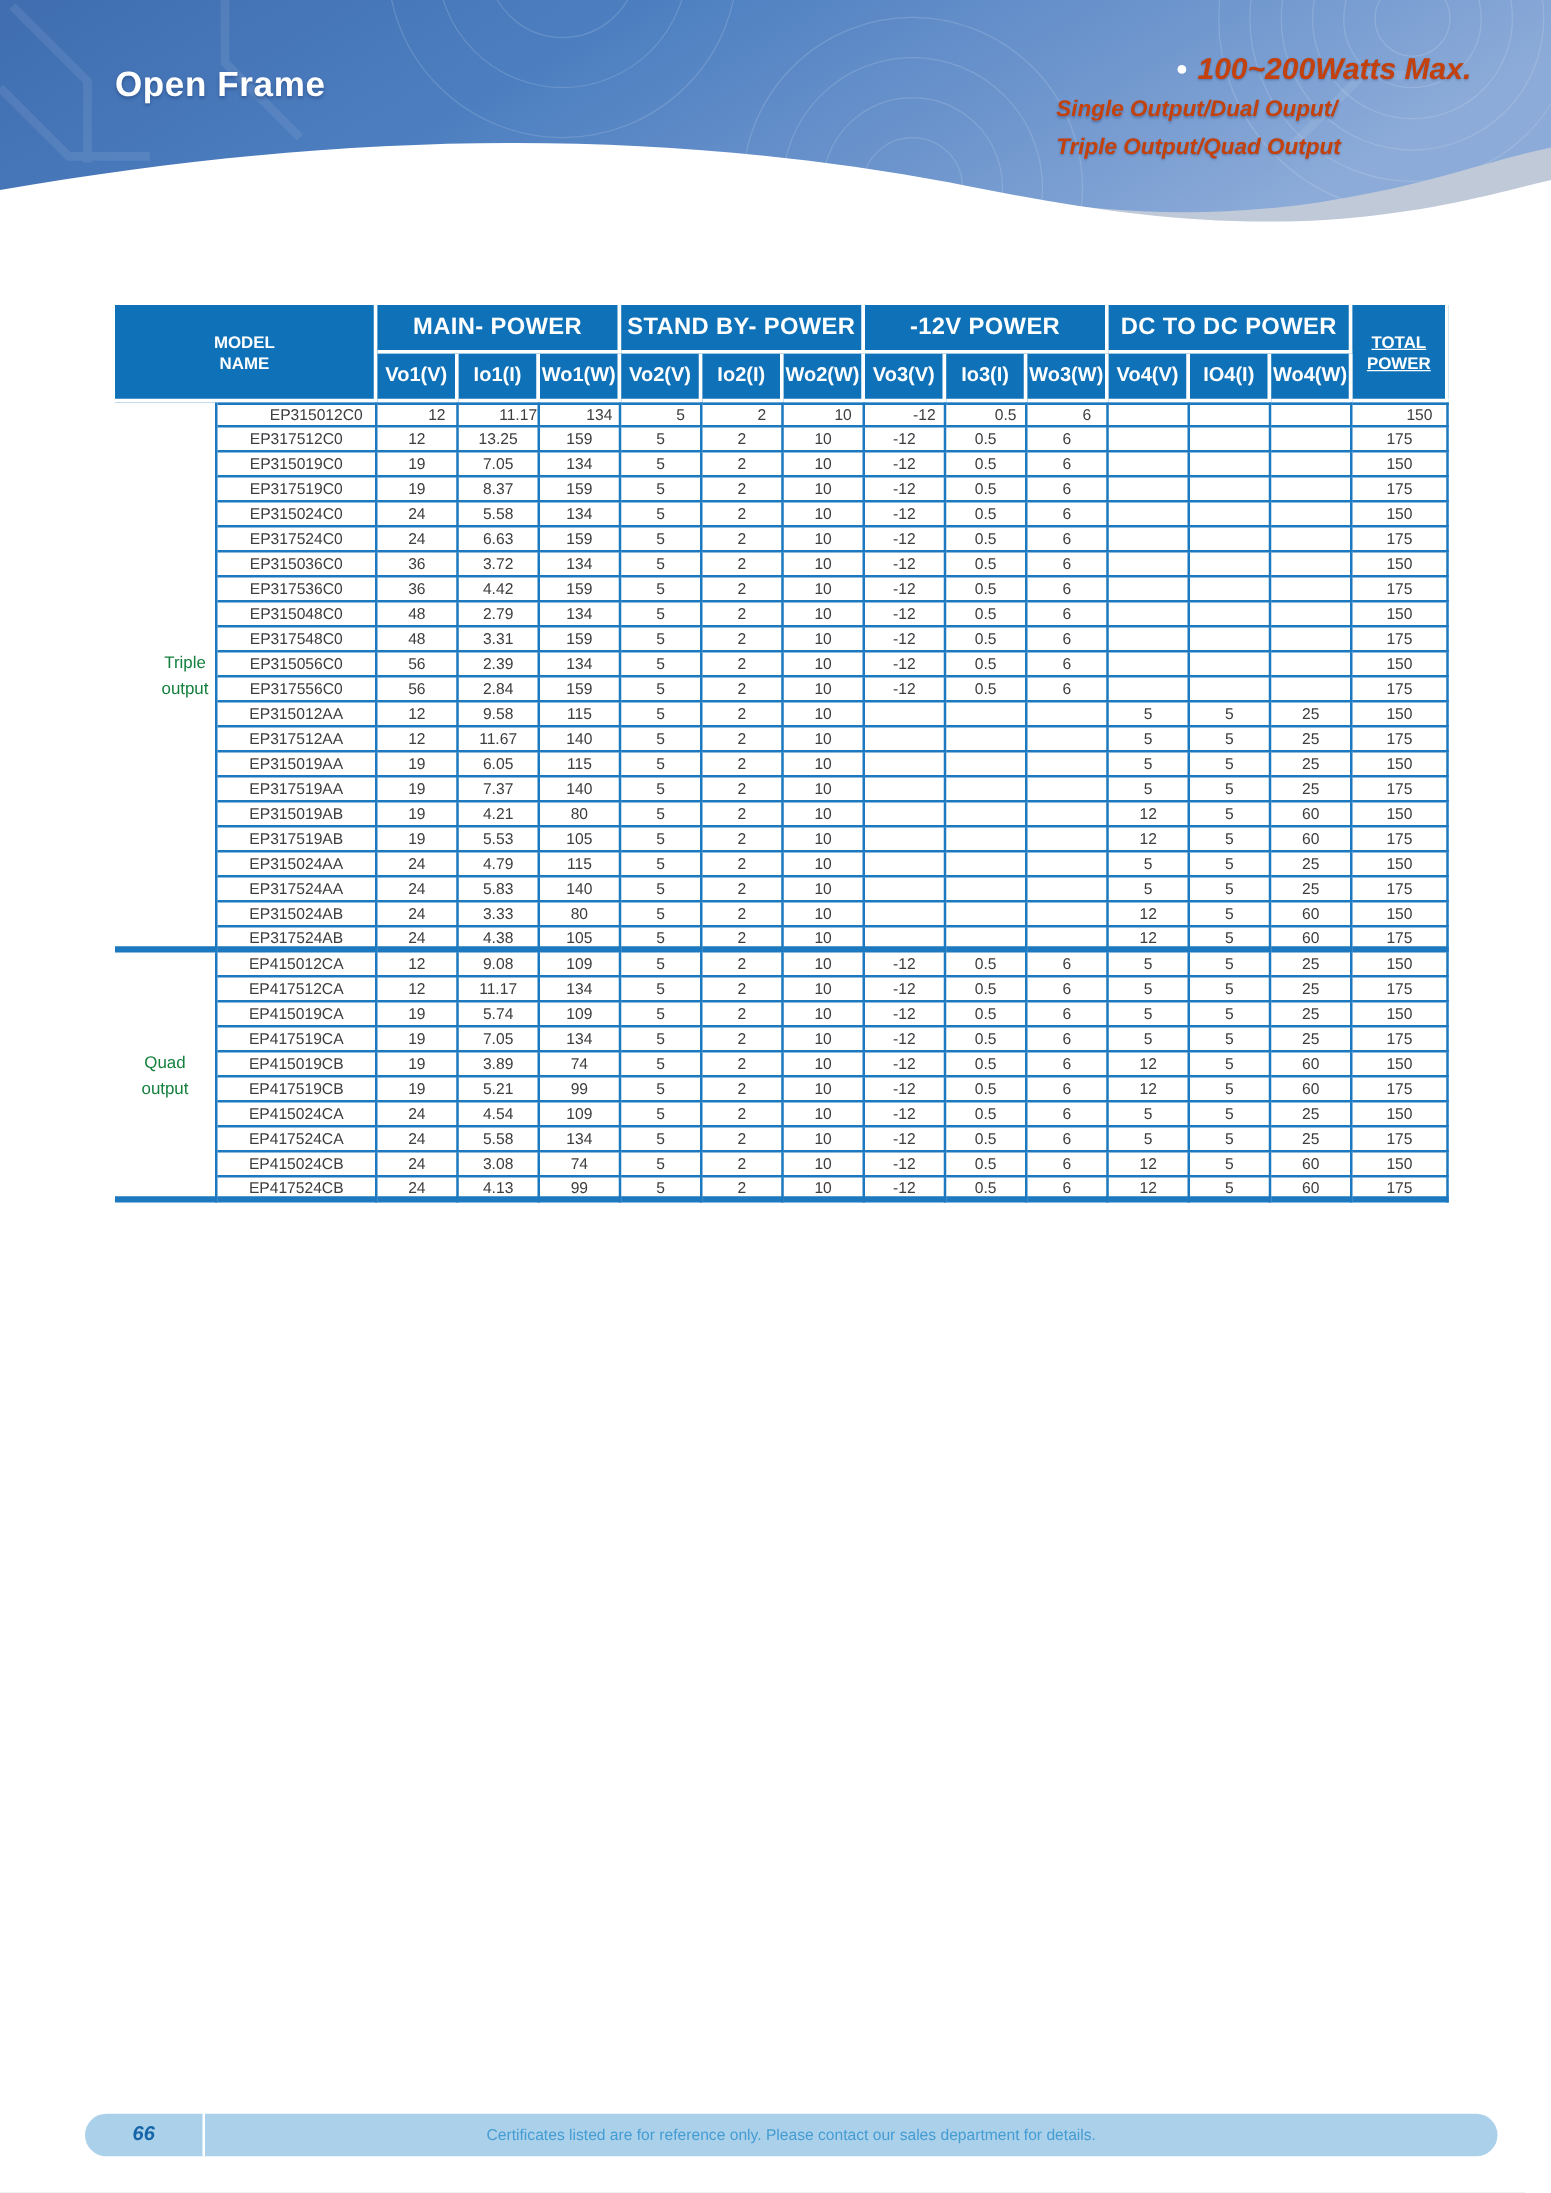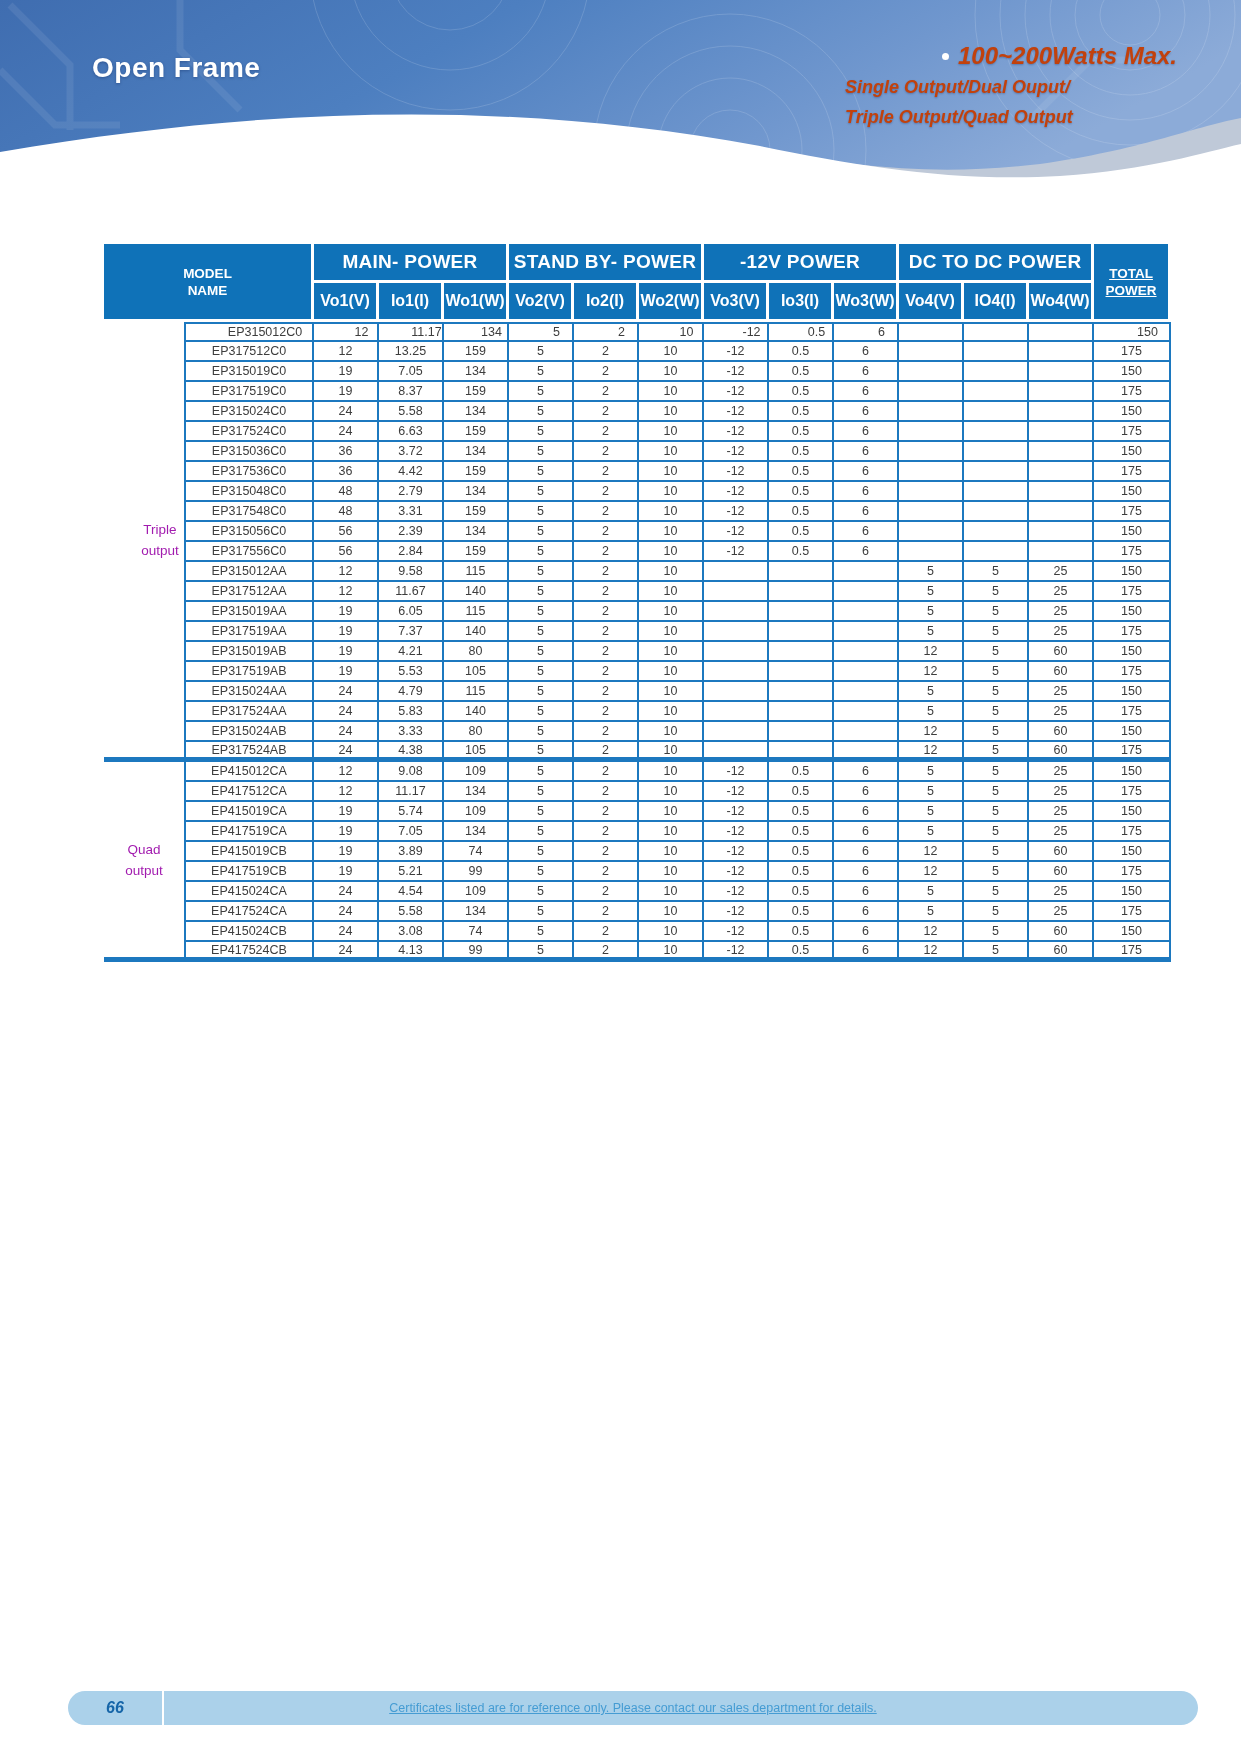--- a/index.html
+++ b/index.html
@@ -24,21 +24,21 @@
   }
   .b-line{position:absolute;color:#c2410c;font-weight:bold;font-style:italic;
     text-shadow:0 1px 2px rgba(10,30,80,.3);white-space:nowrap;}
   .b-line1{left:942px;top:42px;font-size:24px;}
   .b-line2{left:845px;top:77px;font-size:18px;}
   .b-line3{left:845px;top:107px;font-size:18px;}
   .bullet-dot{display:inline-block;width:7px;height:7px;border-radius:50%;
     background:#fff;margin-right:9px;vertical-align:4px;}
   
   .spec-table{
-    position:absolute;left:104px;top:244px;width:1067px;
+    position:absolute;left:92px;top:244px;width:1067px;
     border-collapse:separate;border-spacing:0;table-layout:fixed;
   }
   .spec-table th{
     background:var(--header-blue);color:#fff;font-weight:bold;padding:0;
     border-right:3px solid #fff;border-bottom:3px solid #fff;
     text-align:center;vertical-align:middle;
   }
   .th-group{height:39px;font-size:19px;letter-spacing:.3px;}
   .th-sub{height:39px;font-size:16px;}
   .th-model,.th-total{white-space:pre-line;font-size:13.5px;line-height:17px;}
@@ -46,37 +46,37 @@
   .spec-table tbody td{
     height:20px;padding:0;text-align:center;vertical-align:middle;
     font-size:12.5px;color:#3d3d3d;
     border-right:2px solid var(--grid-blue);
     border-bottom:2px solid var(--grid-blue);
   }
   .spec-table tbody tr:first-child td{border-top:2px solid var(--grid-blue);padding-left:32px;}
   .spec-table tbody tr:first-child td.group-cell{border-top:none;}
   .spec-table td.group-cell{
     border-left:none;border-bottom:5px solid var(--grid-blue);
-    white-space:pre-line;font-size:13.5px;line-height:21px;color:#a21caf;
+    white-space:pre-line;font-size:13.5px;line-height:21px;color:#15803d;
   }
   .spec-table tr.group-end td{border-bottom-width:5px;}
   
   .footer-bar{
     position:absolute;left:68px;top:1691px;width:1130px;height:34px;
     background:var(--footer-bg);border-radius:17px;
   }
   .page-num{
     position:absolute;left:0;top:0;width:94px;height:34px;line-height:34px;
     text-align:center;font-style:italic;font-weight:bold;font-size:16px;
     color:var(--page-number);
   }
   .footer-divider{position:absolute;left:94px;top:0;width:2px;height:34px;background:#fff;}
   .footer-note{
     position:absolute;left:0;right:0;top:0;height:20px;line-height:34px;
-    text-align:center;font-size:12.5px;color:var(--footer-text);text-decoration:underline;
+    text-align:center;font-size:12.5px;color:var(--footer-text);
   }
 </style>
 </head>
 <body>
 
 <div class="sheet">
 
   <div class="banner">
     <svg width="1241" height="180" viewBox="0 0 1241 180">
       <defs>

